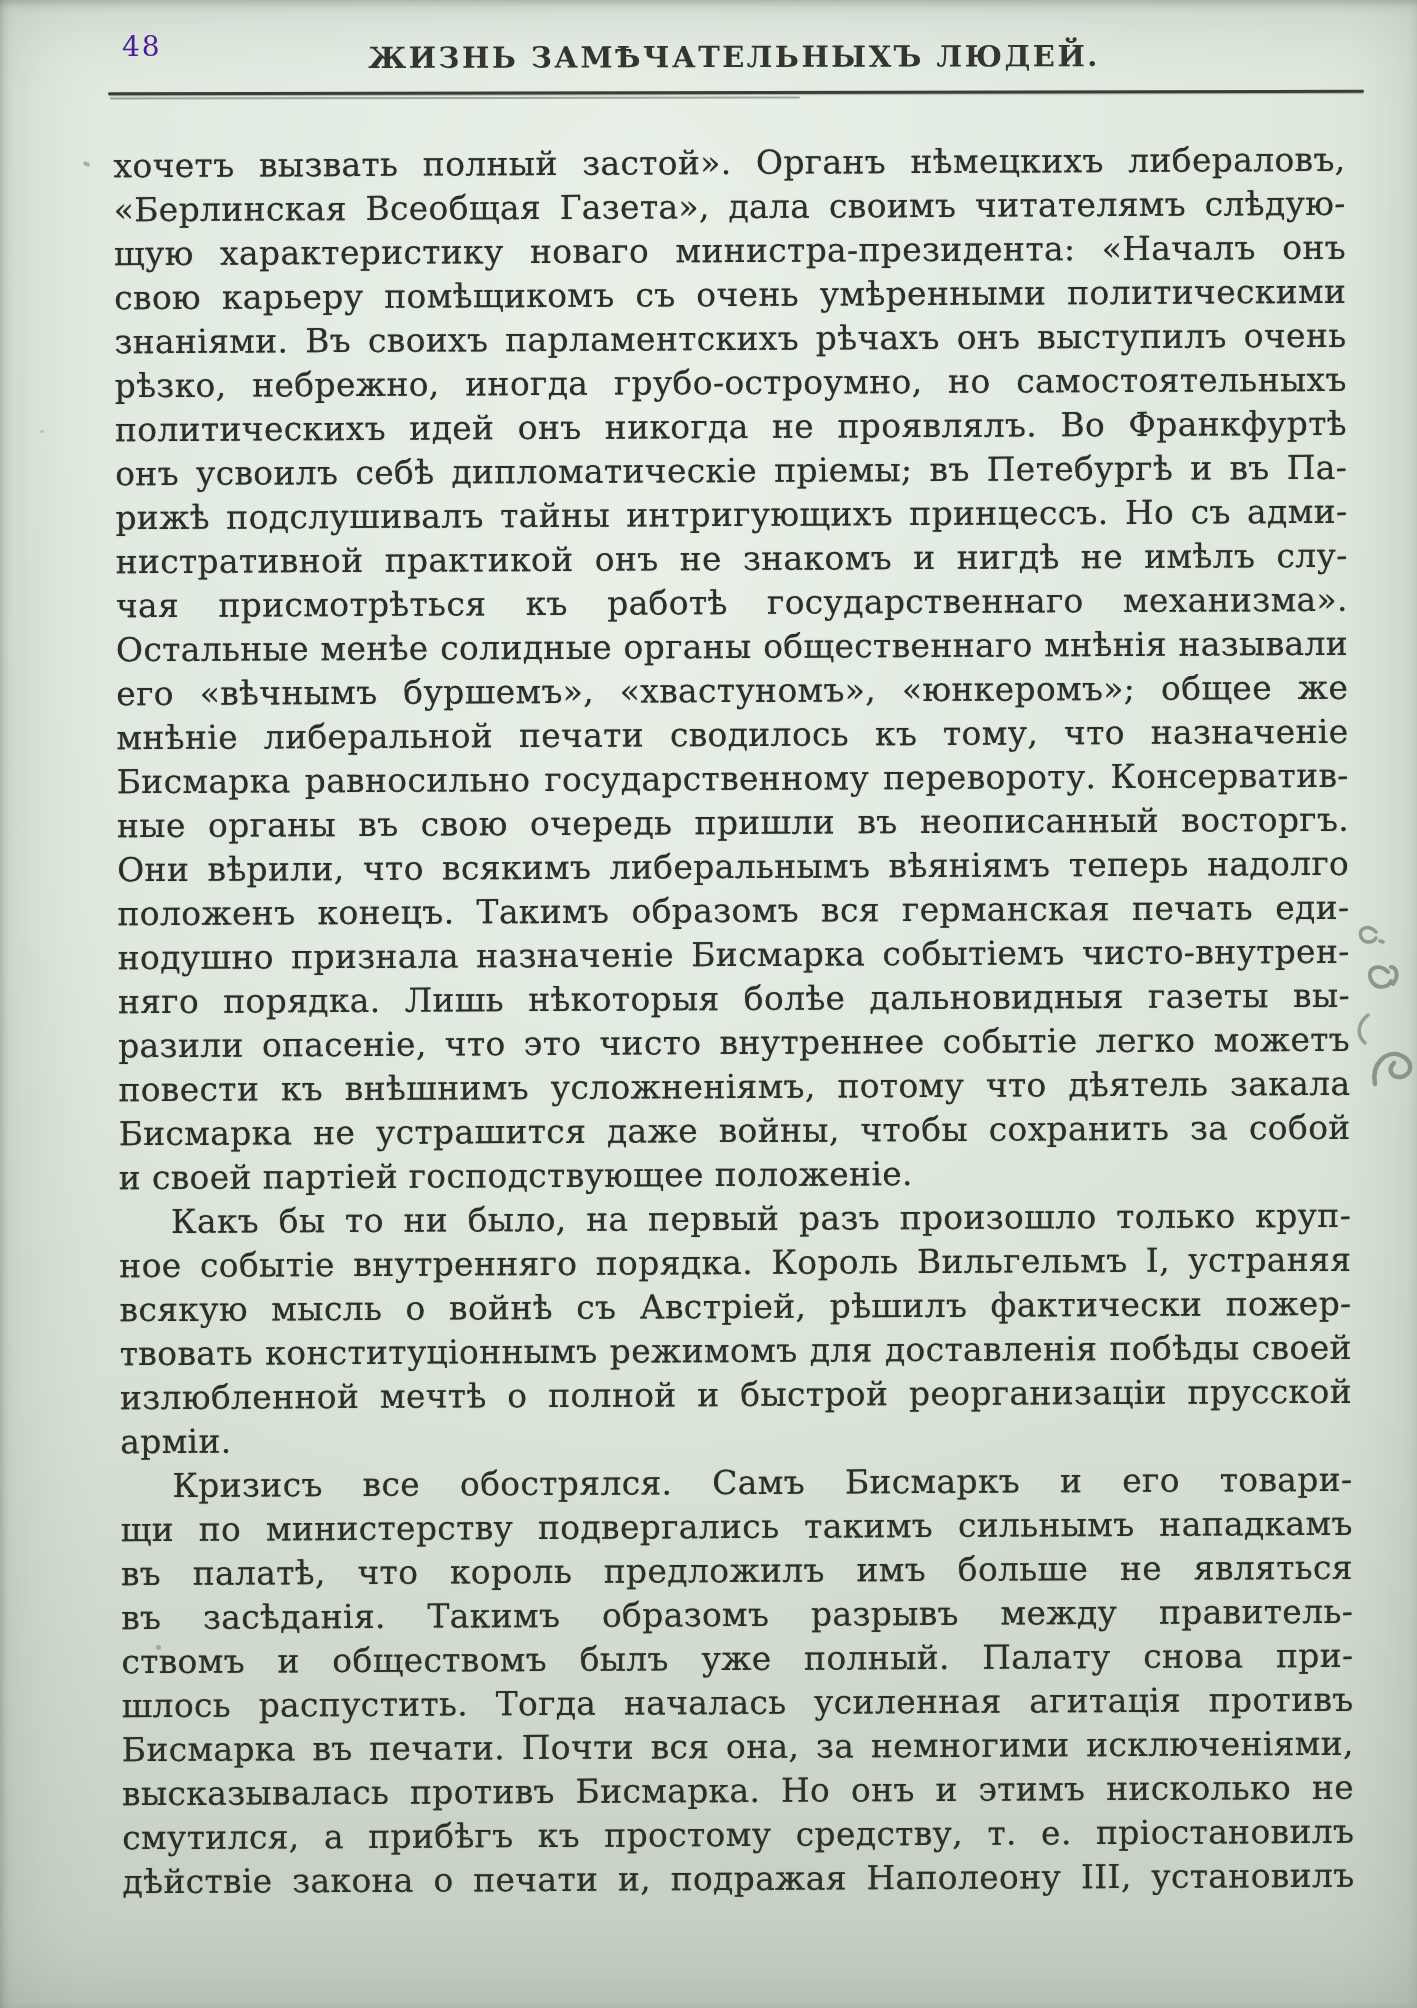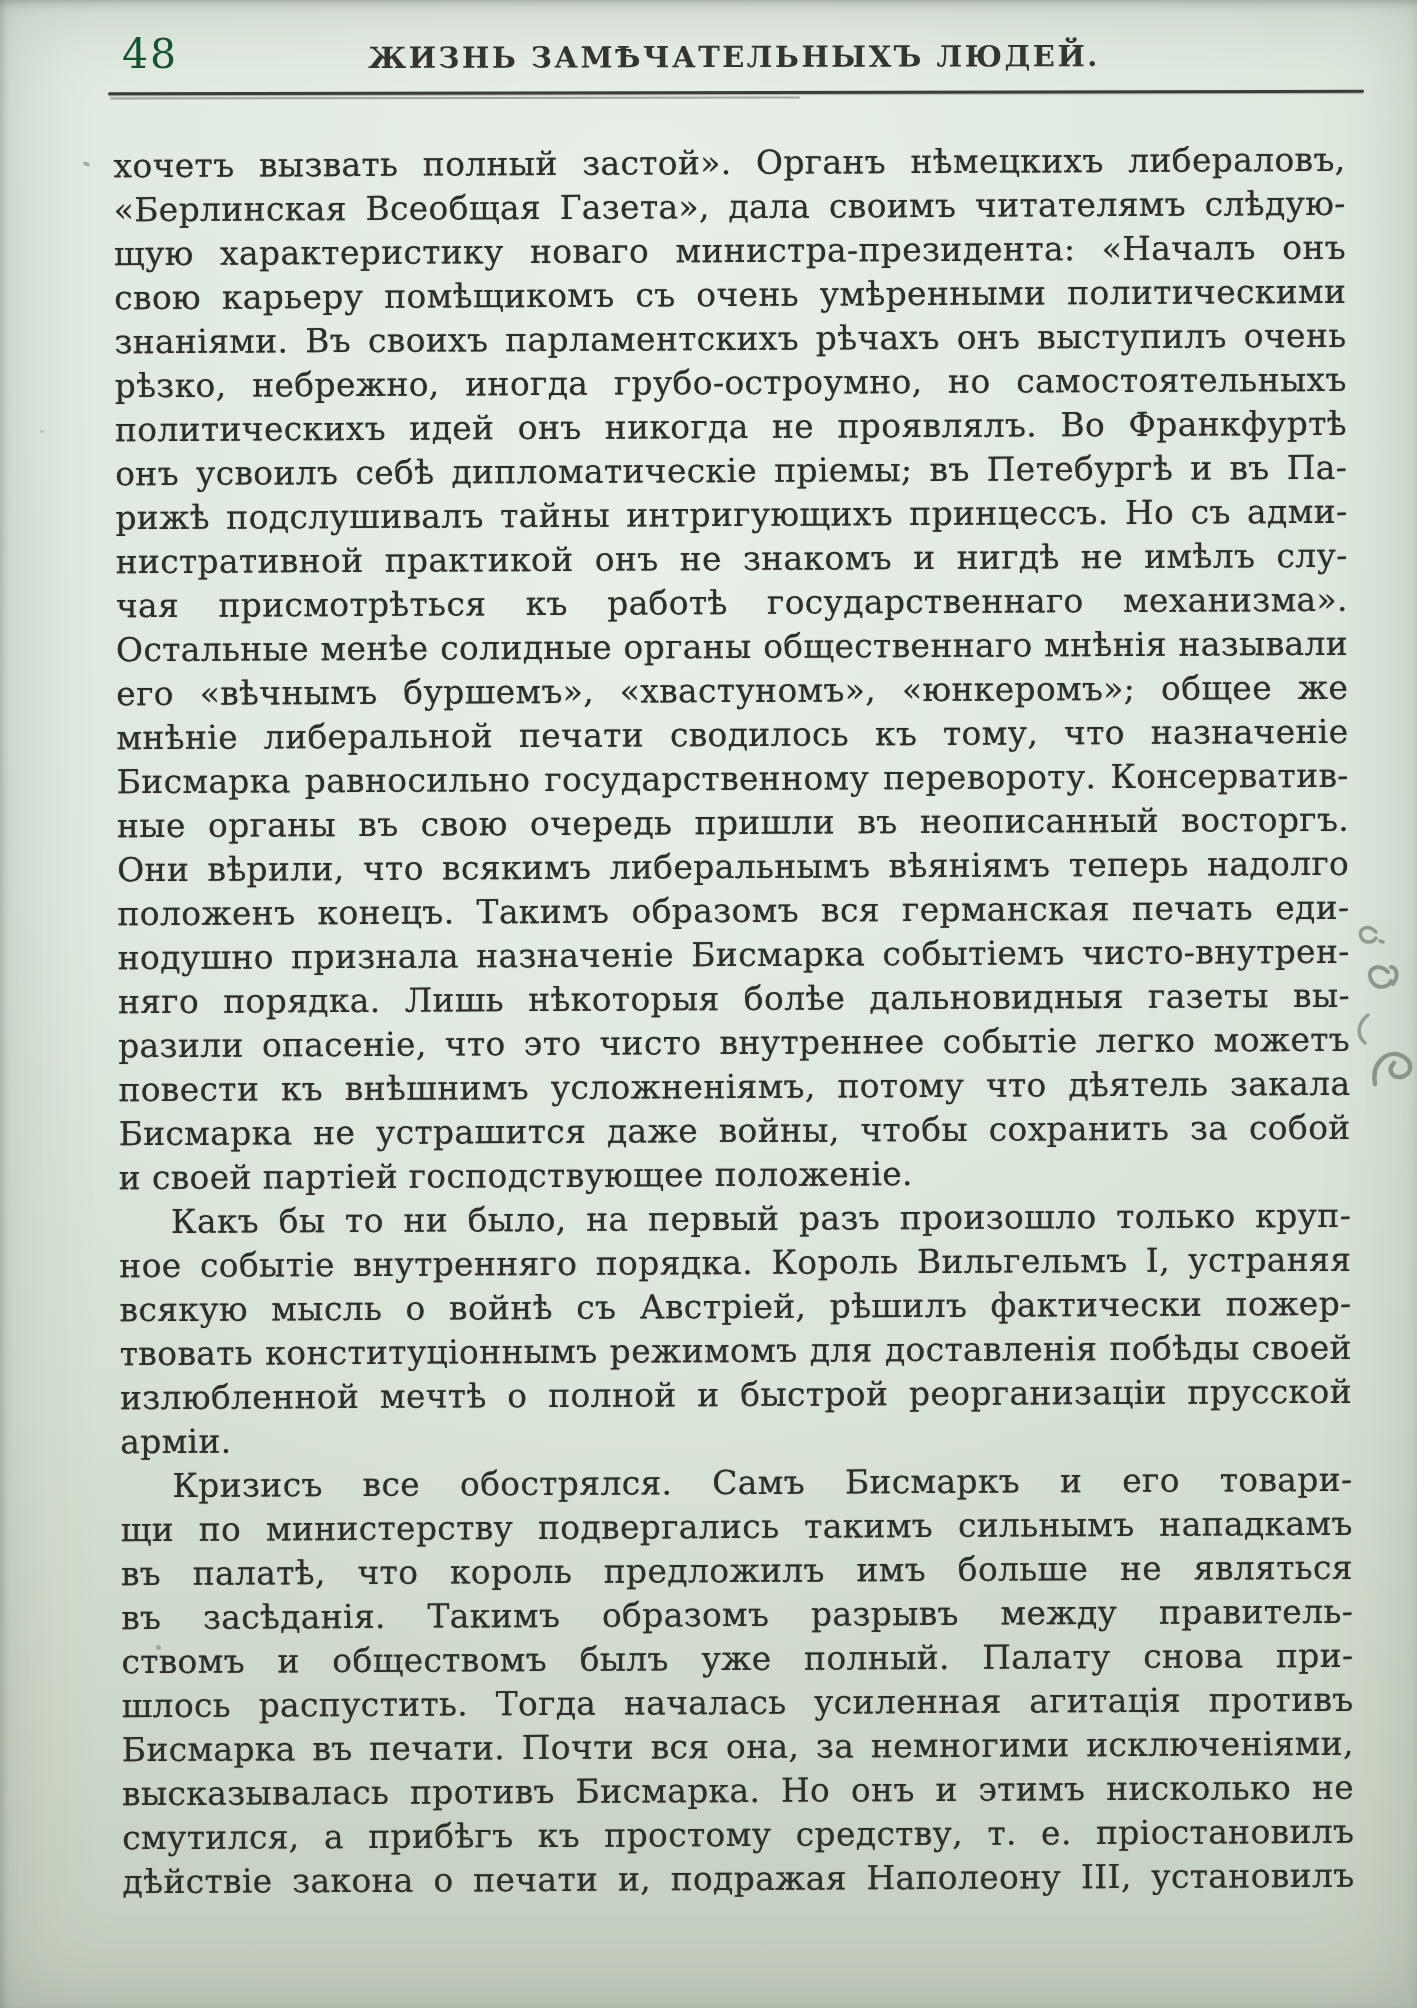--- a/index.html
+++ b/index.html
@@ -11,21 +11,21 @@
     background:
       radial-gradient(ellipse at 45% 22%, rgba(242,248,240,0.55), rgba(242,248,240,0) 62%),
       linear-gradient(180deg, #dfe9de 0%, #dde7dc 45%, #d6e0d3 70%, #cbd5c7 90%, #c4cec0 100%);
   }
   .vignette {
     position: absolute; inset: 0; pointer-events: none;
     box-shadow: inset 0 0 90px rgba(88,102,88,0.28), inset 0 6px 14px -6px rgba(70,82,70,0.45), inset 6px 0 14px -8px rgba(70,82,70,0.4);
   }
   .page-num {
     position: absolute; left: 122px; top: 30px;
-    font-size: 41px; color: #14532d; letter-spacing: 2px;
+    font-size: 28px; color: #4c1d95; letter-spacing: 2px;
   }
   .running-title {
     position: absolute; left: 118px; top: 40px; width: 1232px;
     text-align: center;
     font-size: 29px; font-weight: 700; color: #33352e;
     letter-spacing: 2.5px;
     transform: rotate(-0.15deg);
   }
   .rule-main {
     position: absolute; left: 108px; top: 91px; width: 1256px; height: 3px;

